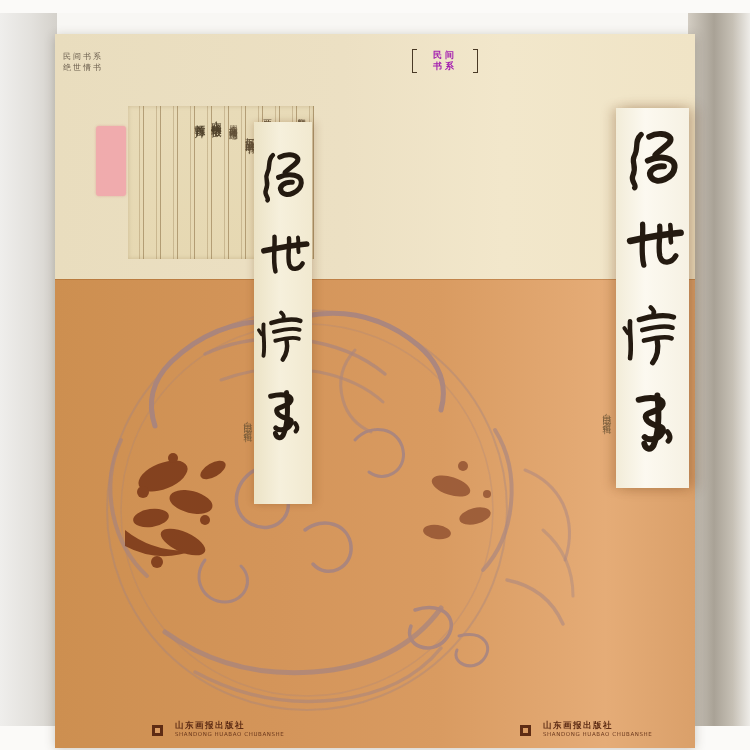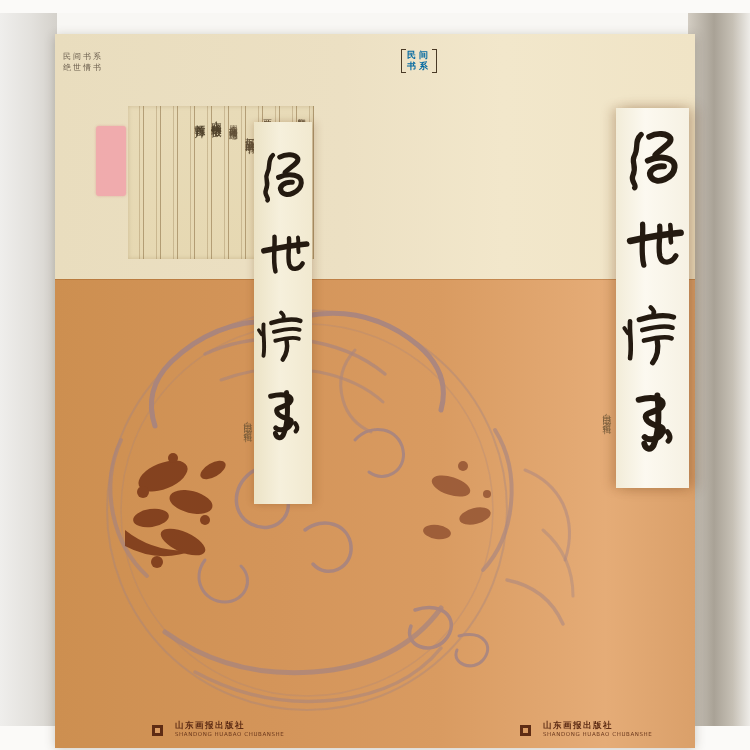--- a/index.html
+++ b/index.html
@@ -67,22 +67,22 @@
   .cchar:nth-child(4){transform:rotate(3deg) translateX(-1px);}
 
   .side-note{position:absolute;writing-mode:vertical-rl;font-size:9px;letter-spacing:4px;
     color:#6b5334;font-family:"DejaVu Serif",serif;opacity:.9;}
   .note-spine{left:186px;top:380px;height:86px;}
   .note-front{left:545px;top:372px;height:84px;}
 
   
   .series-note{position:absolute;left:8px;top:17px;font-size:8px;line-height:11px;
     color:#55483a;letter-spacing:2px;font-family:"DejaVu Sans",sans-serif;opacity:.85;}
-  .series-badge{position:absolute;left:346px;top:15px;display:flex;align-items:center;gap:1px;
-    color:#0369a1;}
+  .series-badge{position:absolute;left:357px;top:15px;display:flex;align-items:center;gap:16px;
+    color:#a21caf;}
   .brk{width:5px;height:24px;box-sizing:border-box;border:1.5px solid #4a3a26;}
   .brk-l{border-right:none;}
   .brk-r{border-left:none;}
   .badge-lines{display:flex;flex-direction:column;line-height:11px;font-size:9px;
     letter-spacing:3px;font-family:"DejaVu Sans",sans-serif;font-weight:bold;}
 
   
   .pub{position:absolute;display:flex;align-items:center;gap:12px;color:#5e2c14;}
   .pub-left{left:97px;top:687px;}
   .pub-right{left:465px;top:687px;}

